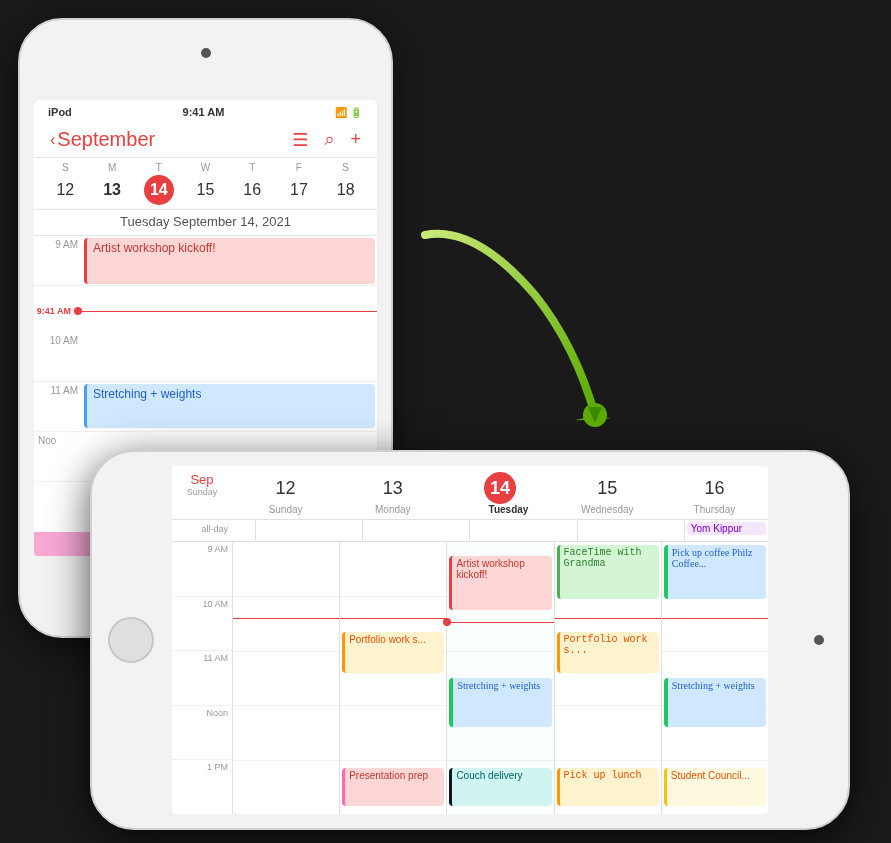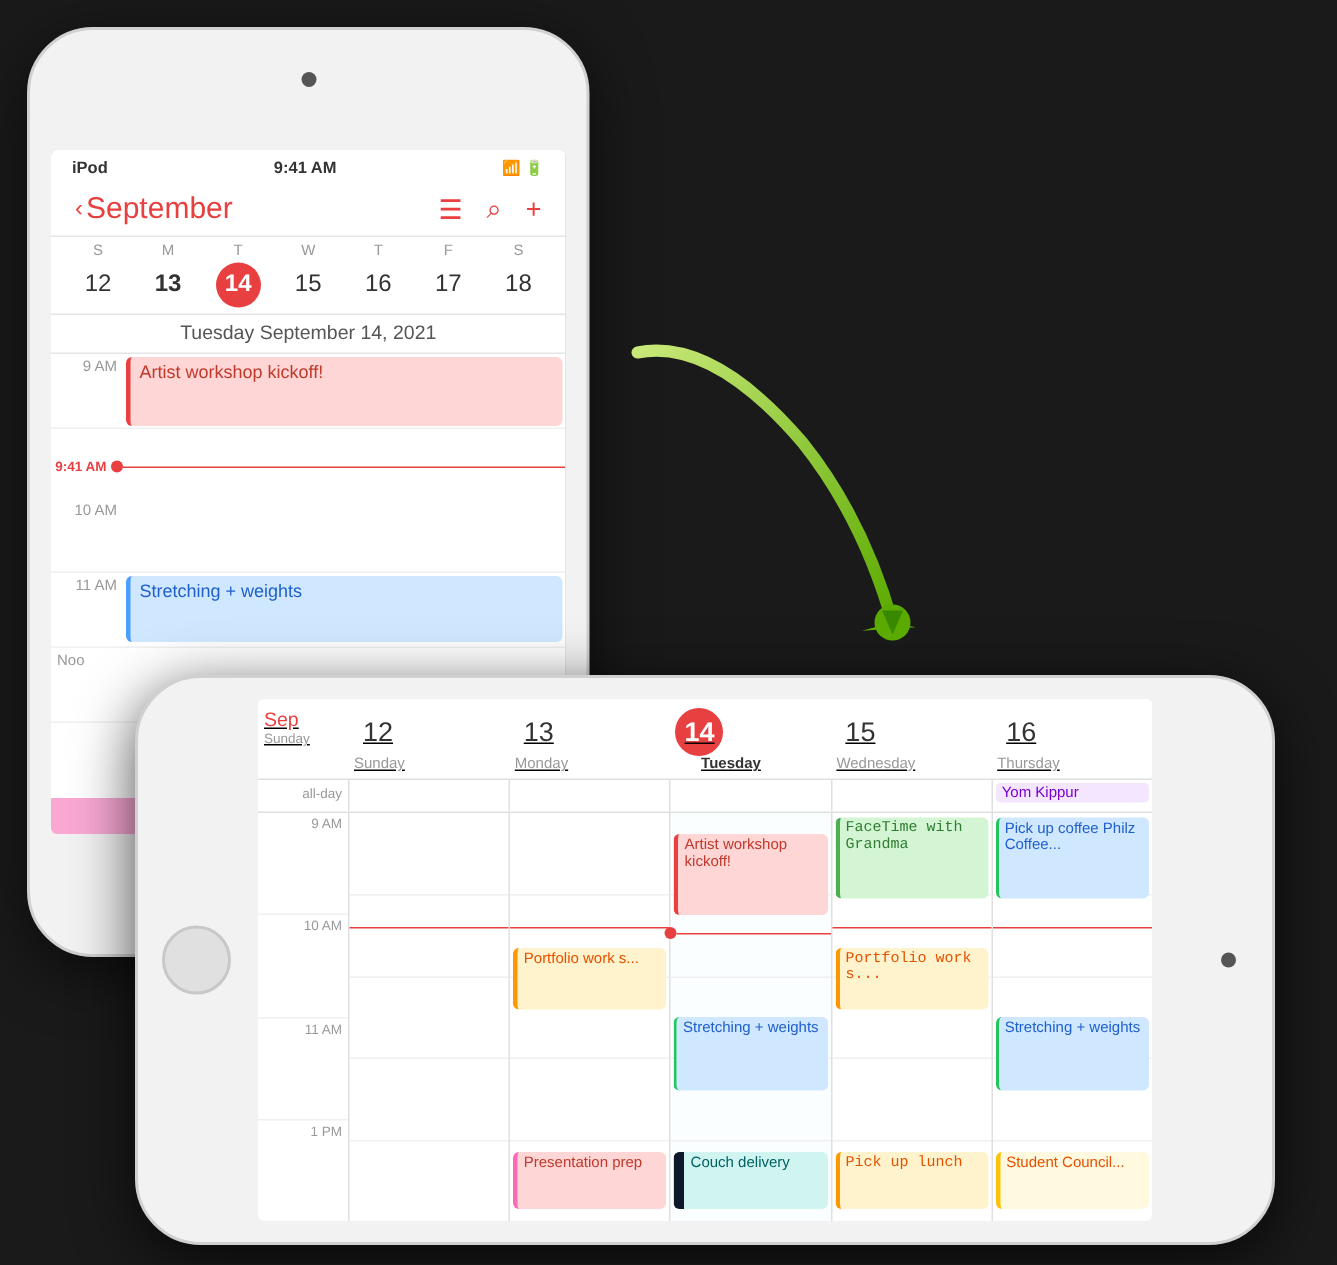--- a/index.html
+++ b/index.html
@@ -219,22 +219,22 @@
     .cal-header-h {
       display: grid;
       grid-template-columns: 60px repeat(5, 1fr);
       border-bottom: 1px solid #e0e0e0;
       background: #fff;
       flex-shrink: 0;
     }
     .col-header {
       display: flex;
       flex-direction: column;
+      align-items: center;
       padding: 6px 4px 4px;
-      text-decoration: underline;
     }
     .col-header .month-label {
       font-size: 13px;
       color: #e84040;
       font-weight: 500;
     }
     .col-header .day-name-h {
       font-size: 10px;
       color: #999;
     }
@@ -255,20 +255,21 @@
     }
     .col-header .day-name-h.bold-h { font-weight: 700; color: #333; margin-left: 17px; }
 
     
     .allday-row-h {
       display: grid;
       grid-template-columns: 60px repeat(5, 1fr);
       border-bottom: 1px solid #e0e0e0;
       min-height: 22px;
       flex-shrink: 0;
+      gap: 23px;
     }
     .allday-label {
       font-size: 9px;
       color: #999;
       padding: 4px 4px 0;
       text-align: right;
     }
     .allday-cell {
       border-left: 1px solid #e0e0e0;
       padding: 2px 2px;
@@ -316,36 +317,37 @@
       left: 2px;
       right: 2px;
     }
     .event-h.pink-h {
       background: #ffd6d6;
       border-left: 3px solid #e84040;
       color: #c0392b;
     }
     .event-h.blue-h {
       background: #d0e8ff;
-      border-left: 2px solid #22c55e;
+      border-left: 4px solid #22c55e;
       color: #2060cc;
+      font-family: Liberation Serif, serif;
     }
     .event-h.green-h {
       background: #d4f5d4;
       border-left: 3px solid #4caf50;
       color: #2e7d32;
     }
     .event-h.orange-h {
       background: #fff3cd;
       border-left: 3px solid #ff9800;
       color: #e65100;
     }
     .event-h.teal-h {
       background: #d0f5f0;
-      border-left: 7px solid #0f172a;
+      border-left: 3px solid #0f172a;
       color: #006064;
     }
 
     
     .current-time-h {
       position: absolute;
       left: 0;
       right: 0;
       display: flex;
       align-items: center;
@@ -557,20 +559,21 @@
       </div>
 
       <div class="time-grid-h">
         <div class="time-grid-inner" style="height:100%;">
 
           <div class="time-col-labels" style="position:relative;">
             <div style="position:absolute;top:0;left:0;right:0;bottom:0;display:flex;flex-direction:column;">
               <div style="flex:1;font-size:9px;color:#999;text-align:right;padding-right:4px;padding-top:2px;border-bottom:1px solid #f0f0f0;">9 AM</div>
               <div style="flex:1;font-size:9px;color:#999;text-align:right;padding-right:4px;padding-top:2px;border-bottom:1px solid #f0f0f0;">10 AM</div>
               <div style="flex:1;font-size:9px;color:#999;text-align:right;padding-right:4px;padding-top:2px;border-bottom:1px solid #f0f0f0;">11 AM</div>
+              <div style="flex:1;font-size:9px;color:#999;text-align:right;padding-right:4px;padding-top:2px;border-bottom:1px solid #f0f0f0;">Noon</div>
               <div style="flex:1;font-size:9px;color:#999;text-align:right;padding-right:4px;padding-top:2px;">1 PM</div>
             </div>
           </div>
 
           <div class="day-col-h" style="position:relative;">
             <div style="position:absolute;top:20%;left:0;right:0;height:1px;background:#f0f0f0;"></div>
             <div style="position:absolute;top:40%;left:0;right:0;height:1px;background:#f0f0f0;"></div>
             <div style="position:absolute;top:60%;left:0;right:0;height:1px;background:#f0f0f0;"></div>
             <div style="position:absolute;top:80%;left:0;right:0;height:1px;background:#f0f0f0;"></div>
 

